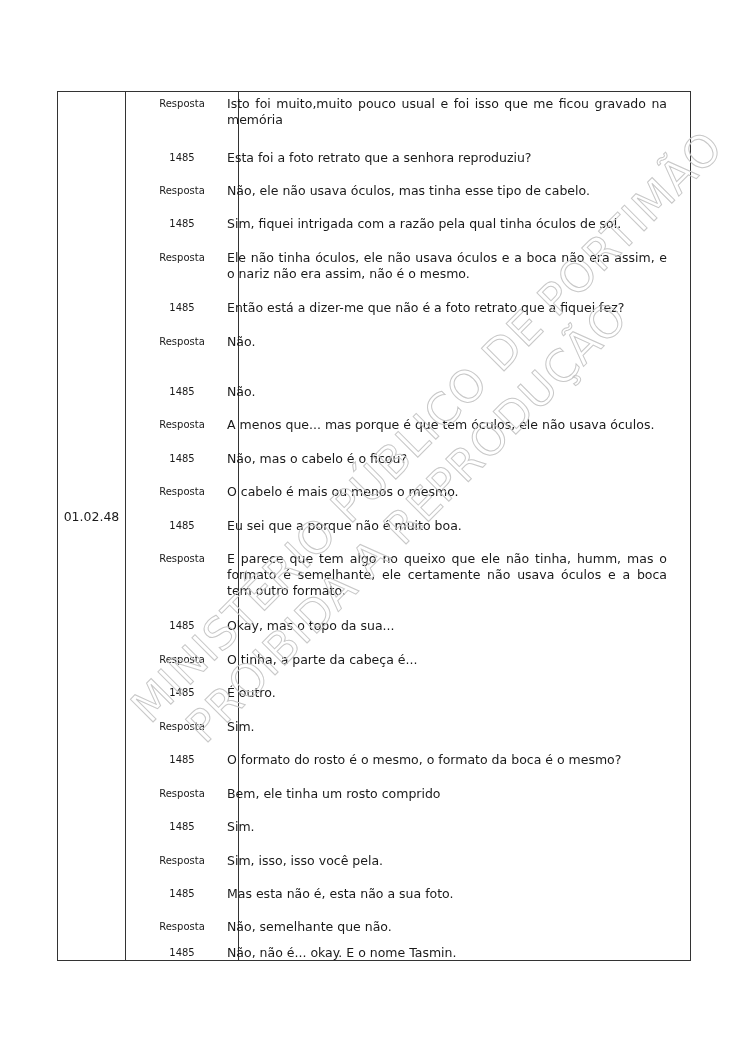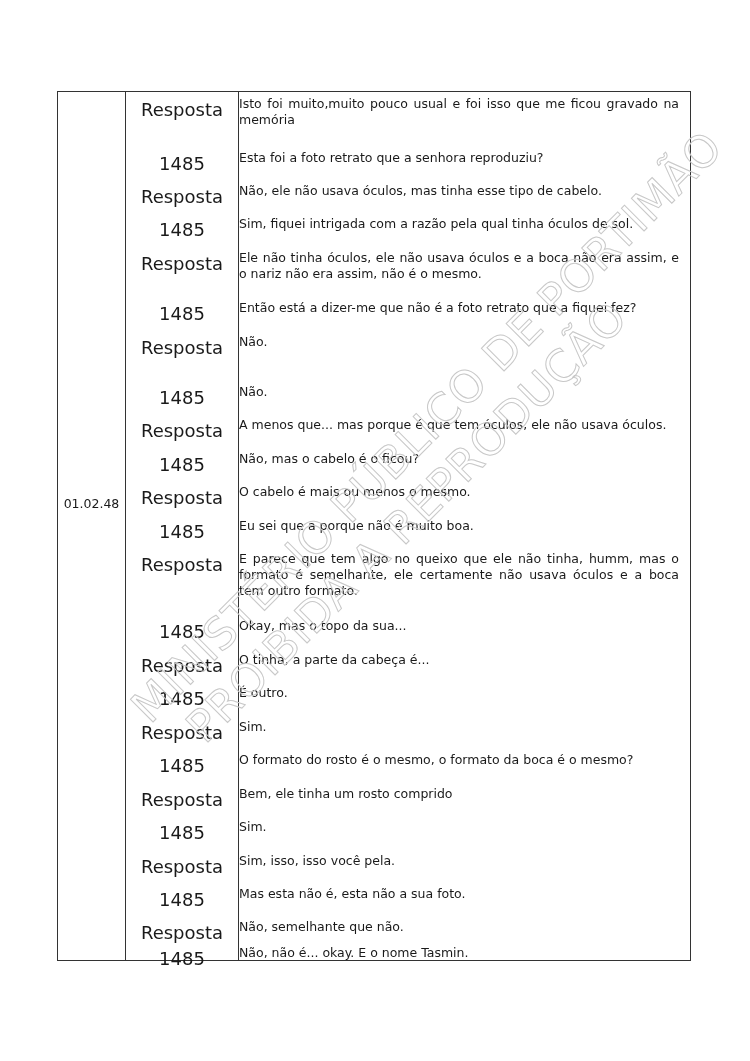--- a/index.html
+++ b/index.html
@@ -35,42 +35,42 @@
       bottom: 0;
       width: 1px;
       background: #333;
     }
     .col-div.d1 { left: 67px; }
     .col-div.d2 { left: 180px; }
     .timestamp {
       position: absolute;
       left: 0;
       width: 67px;
-      top: 404px;
+      top: 417px;
       text-align: center;
       font-size: 12.5px;
       line-height: 15px;
     }
     .row {
       position: absolute;
       left: 0;
       width: 634px;
     }
     .speaker {
       position: absolute;
       left: 68px;
       width: 112px;
       text-align: center;
-      font-size: 18px;
+      font-size: 10px;
       line-height: 16px;
-      top: 6px;
+      top: 0;
     }
     .utter {
       position: absolute;
-      left: 181px;
+      left: 169px;
       width: 440px;
       top: 0;
       font-size: 12.5px;
       line-height: 16px;
       text-align: justify;
     }
     .watermark {
       position: absolute;
       left: 0; top: 0;
       width: 750px; height: 1061px;

